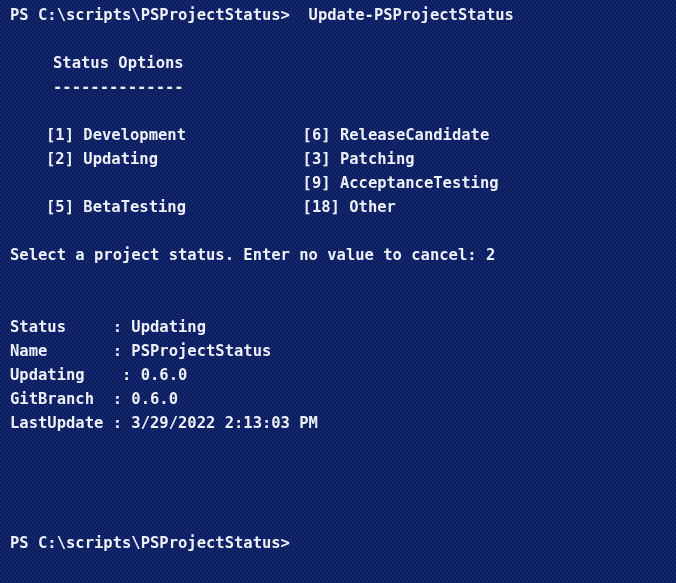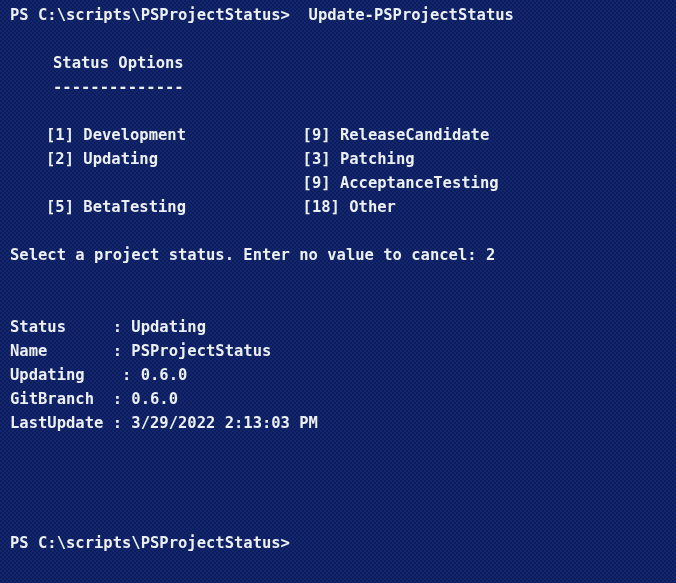--- a/index.html
+++ b/index.html
@@ -86,21 +86,21 @@
     <div class="blank"></div>
 
     <div class="line indent4">Status Options</div>
 
     <div class="line indent4">--------------</div>
 
     <div class="blank"></div>
 
     <div class="opt-row">
       <span class="opt-col-a">[1] Development</span>
-      <span class="opt-col-b">[9] ReleaseCandidate</span>
+      <span class="opt-col-b">[6] ReleaseCandidate</span>
     </div>
     <div class="opt-row">
       <span class="opt-col-a">[2] Updating</span>
       <span class="opt-col-b">[3] Patching</span>
     </div>
     <div class="opt-row">
       <span class="opt-col-b">[9] AcceptanceTesting</span>
     </div>
     <div class="opt-row">
       <span class="opt-col-a">[5] BetaTesting</span>

